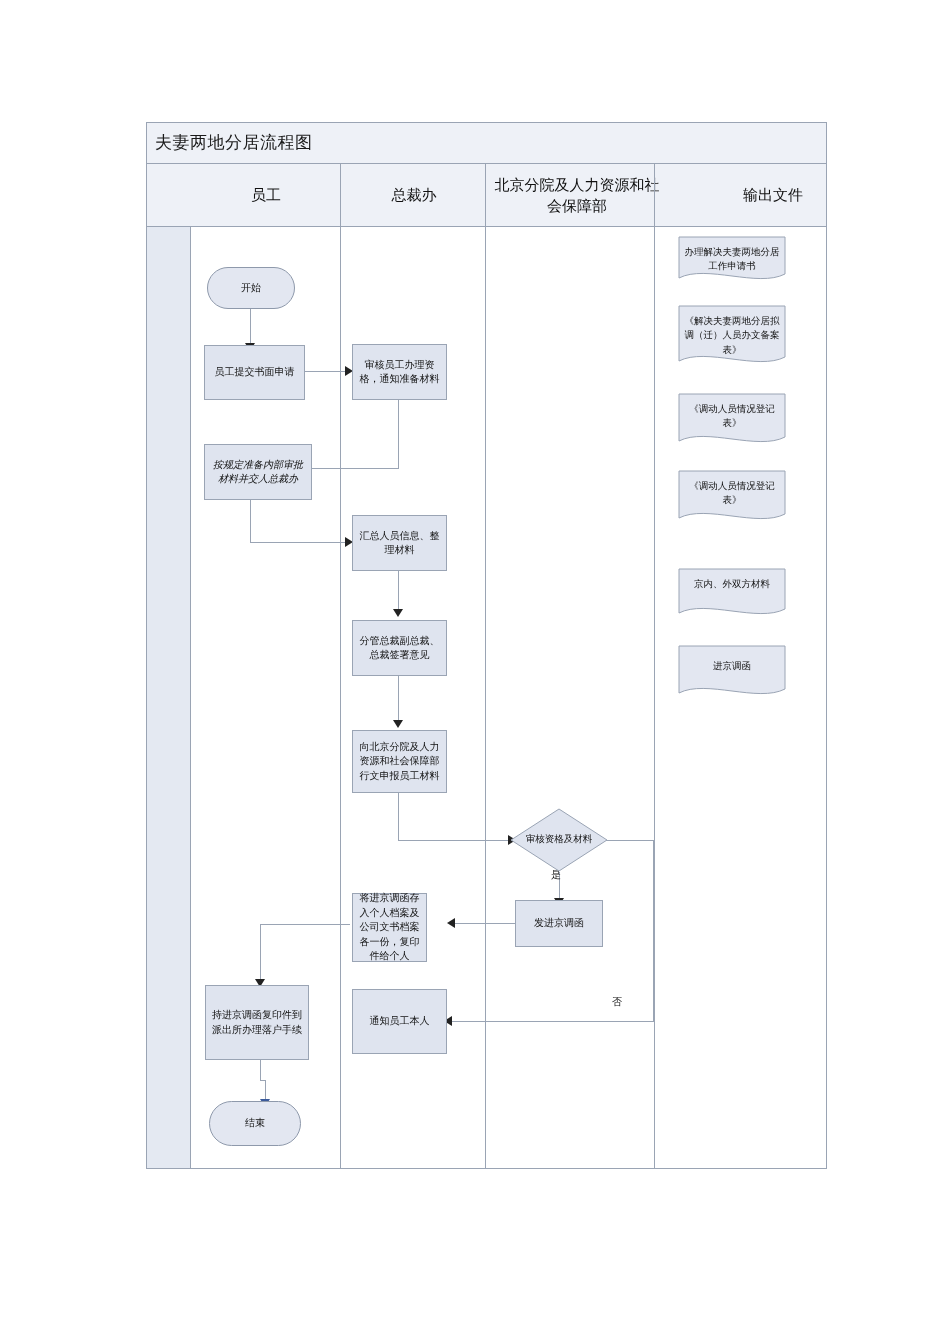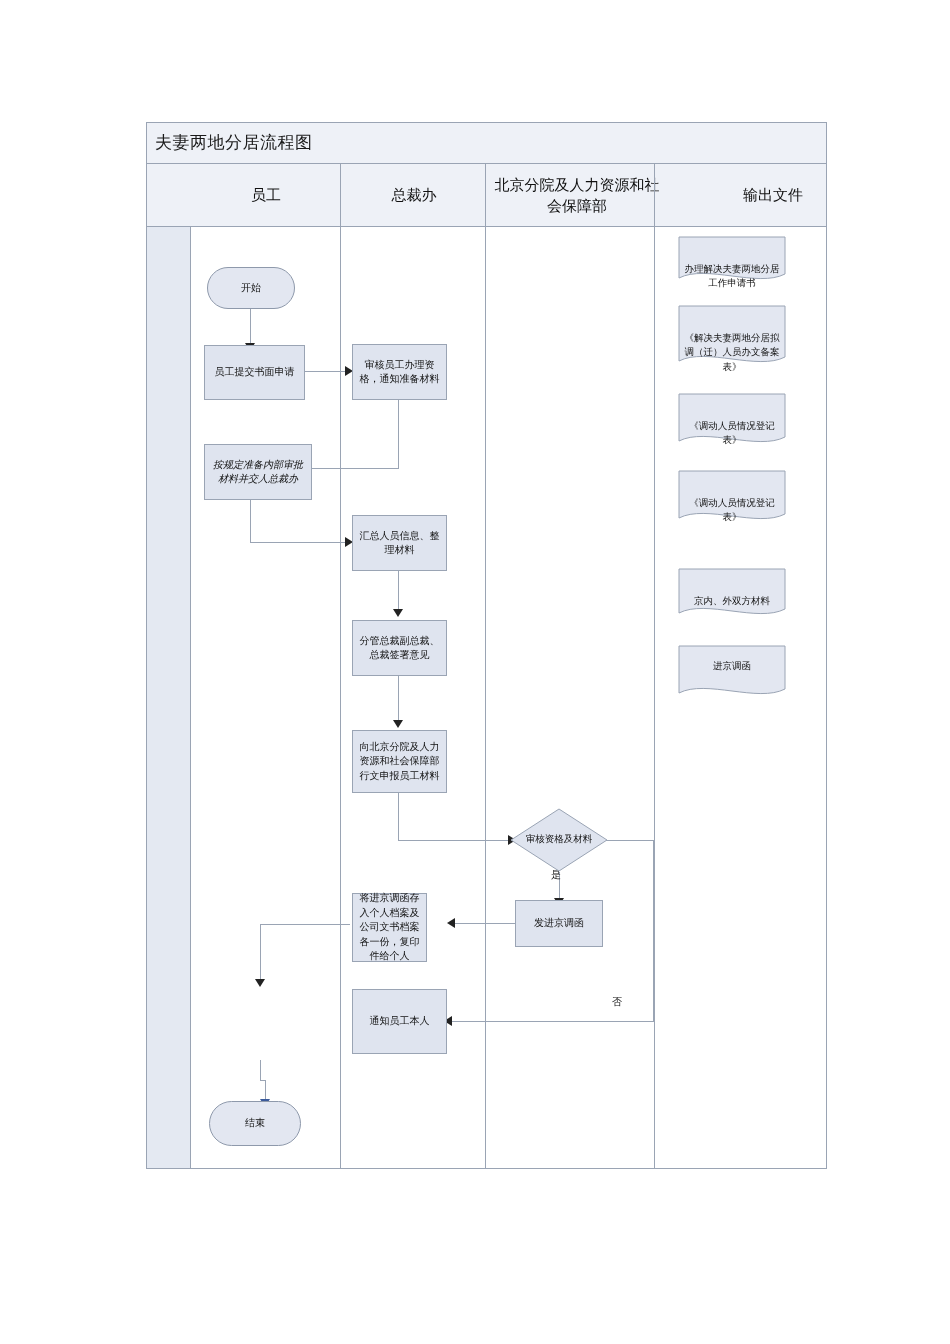--- a/index.html
+++ b/index.html
@@ -52,21 +52,21 @@
     position:absolute;background:transparent;border:none;
   }
   .diamond .dlabel{
     position:absolute;left:0;top:0;width:100%;height:100%;
     display:flex;align-items:center;justify-content:center;text-align:center;
     font-size:9.5px;line-height:1.4;color:#111;
   }
   .doc{
     position:absolute;box-sizing:border-box;
     display:flex;align-items:flex-start;justify-content:center;text-align:center;
-    font-size:9.5px;line-height:1.5;color:#111;padding-top:26px;
+    font-size:9.5px;line-height:1.5;color:#111;padding-top:9px;
   }
   .doc .dtxt{position:relative;z-index:2;width:88%;}
 
   
   .ln{position:absolute;background:#9aa4b4;}
   .lnh{height:1px;}
   .lnv{width:1px;}
   .arw{position:absolute;width:0;height:0;}
   .arw-d{border-left:5px solid transparent;border-right:5px solid transparent;border-top:8px solid #222;}
   .arw-l{border-top:5px solid transparent;border-bottom:5px solid transparent;border-right:8px solid #222;}
@@ -149,20 +149,23 @@
   </div>
 
   <div class="node" style="left:204px;top:345px;width:101px;height:55px;">
     <span>员工提交书面申请</span>
   </div>
 
   <div class="node" style="left:204px;top:444px;width:108px;height:56px;font-style:italic;">
     <span>按规定准备内部审批材料并交人总裁办</span>
   </div>
 
+  <div class="node" style="left:205px;top:985px;width:104px;height:75px;">
+    <span>持进京调函复印件到派出所办理落户手续</span>
+  </div>
 
   <div class="node term" style="left:209px;top:1101px;width:92px;height:45px;">
     <span>结束</span>
   </div>
 
   <div class="node" style="left:352px;top:344px;width:95px;height:56px;">
     <span>审核员工办理资格，通知准备材料</span>
   </div>
 
   <div class="node" style="left:352px;top:515px;width:95px;height:56px;">

